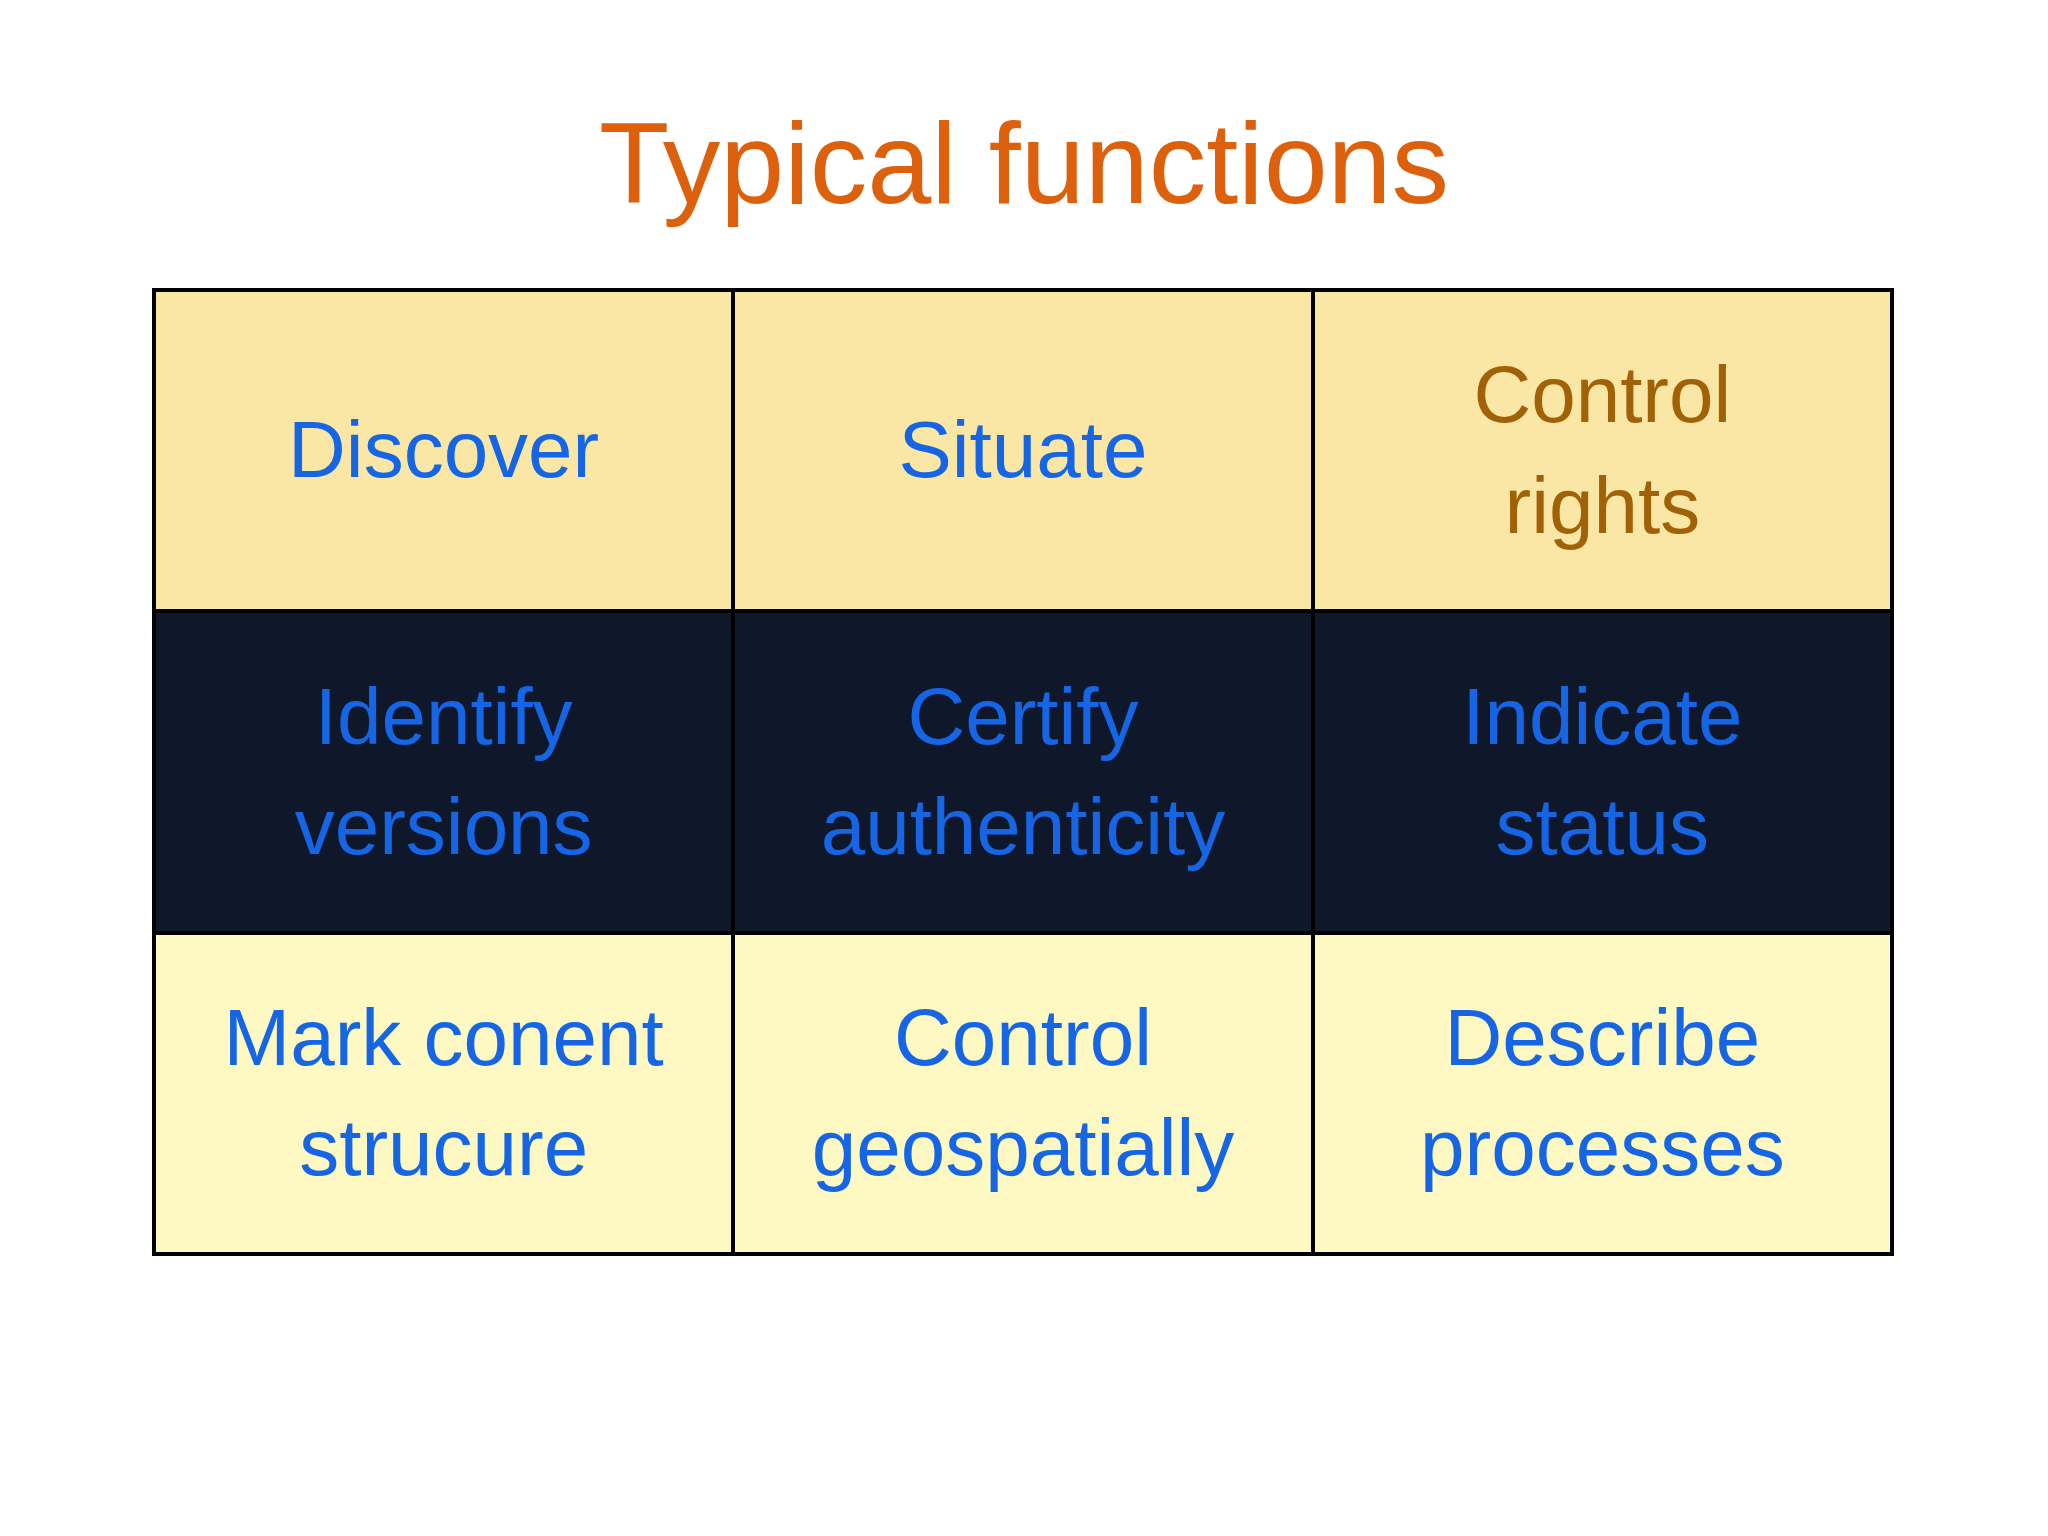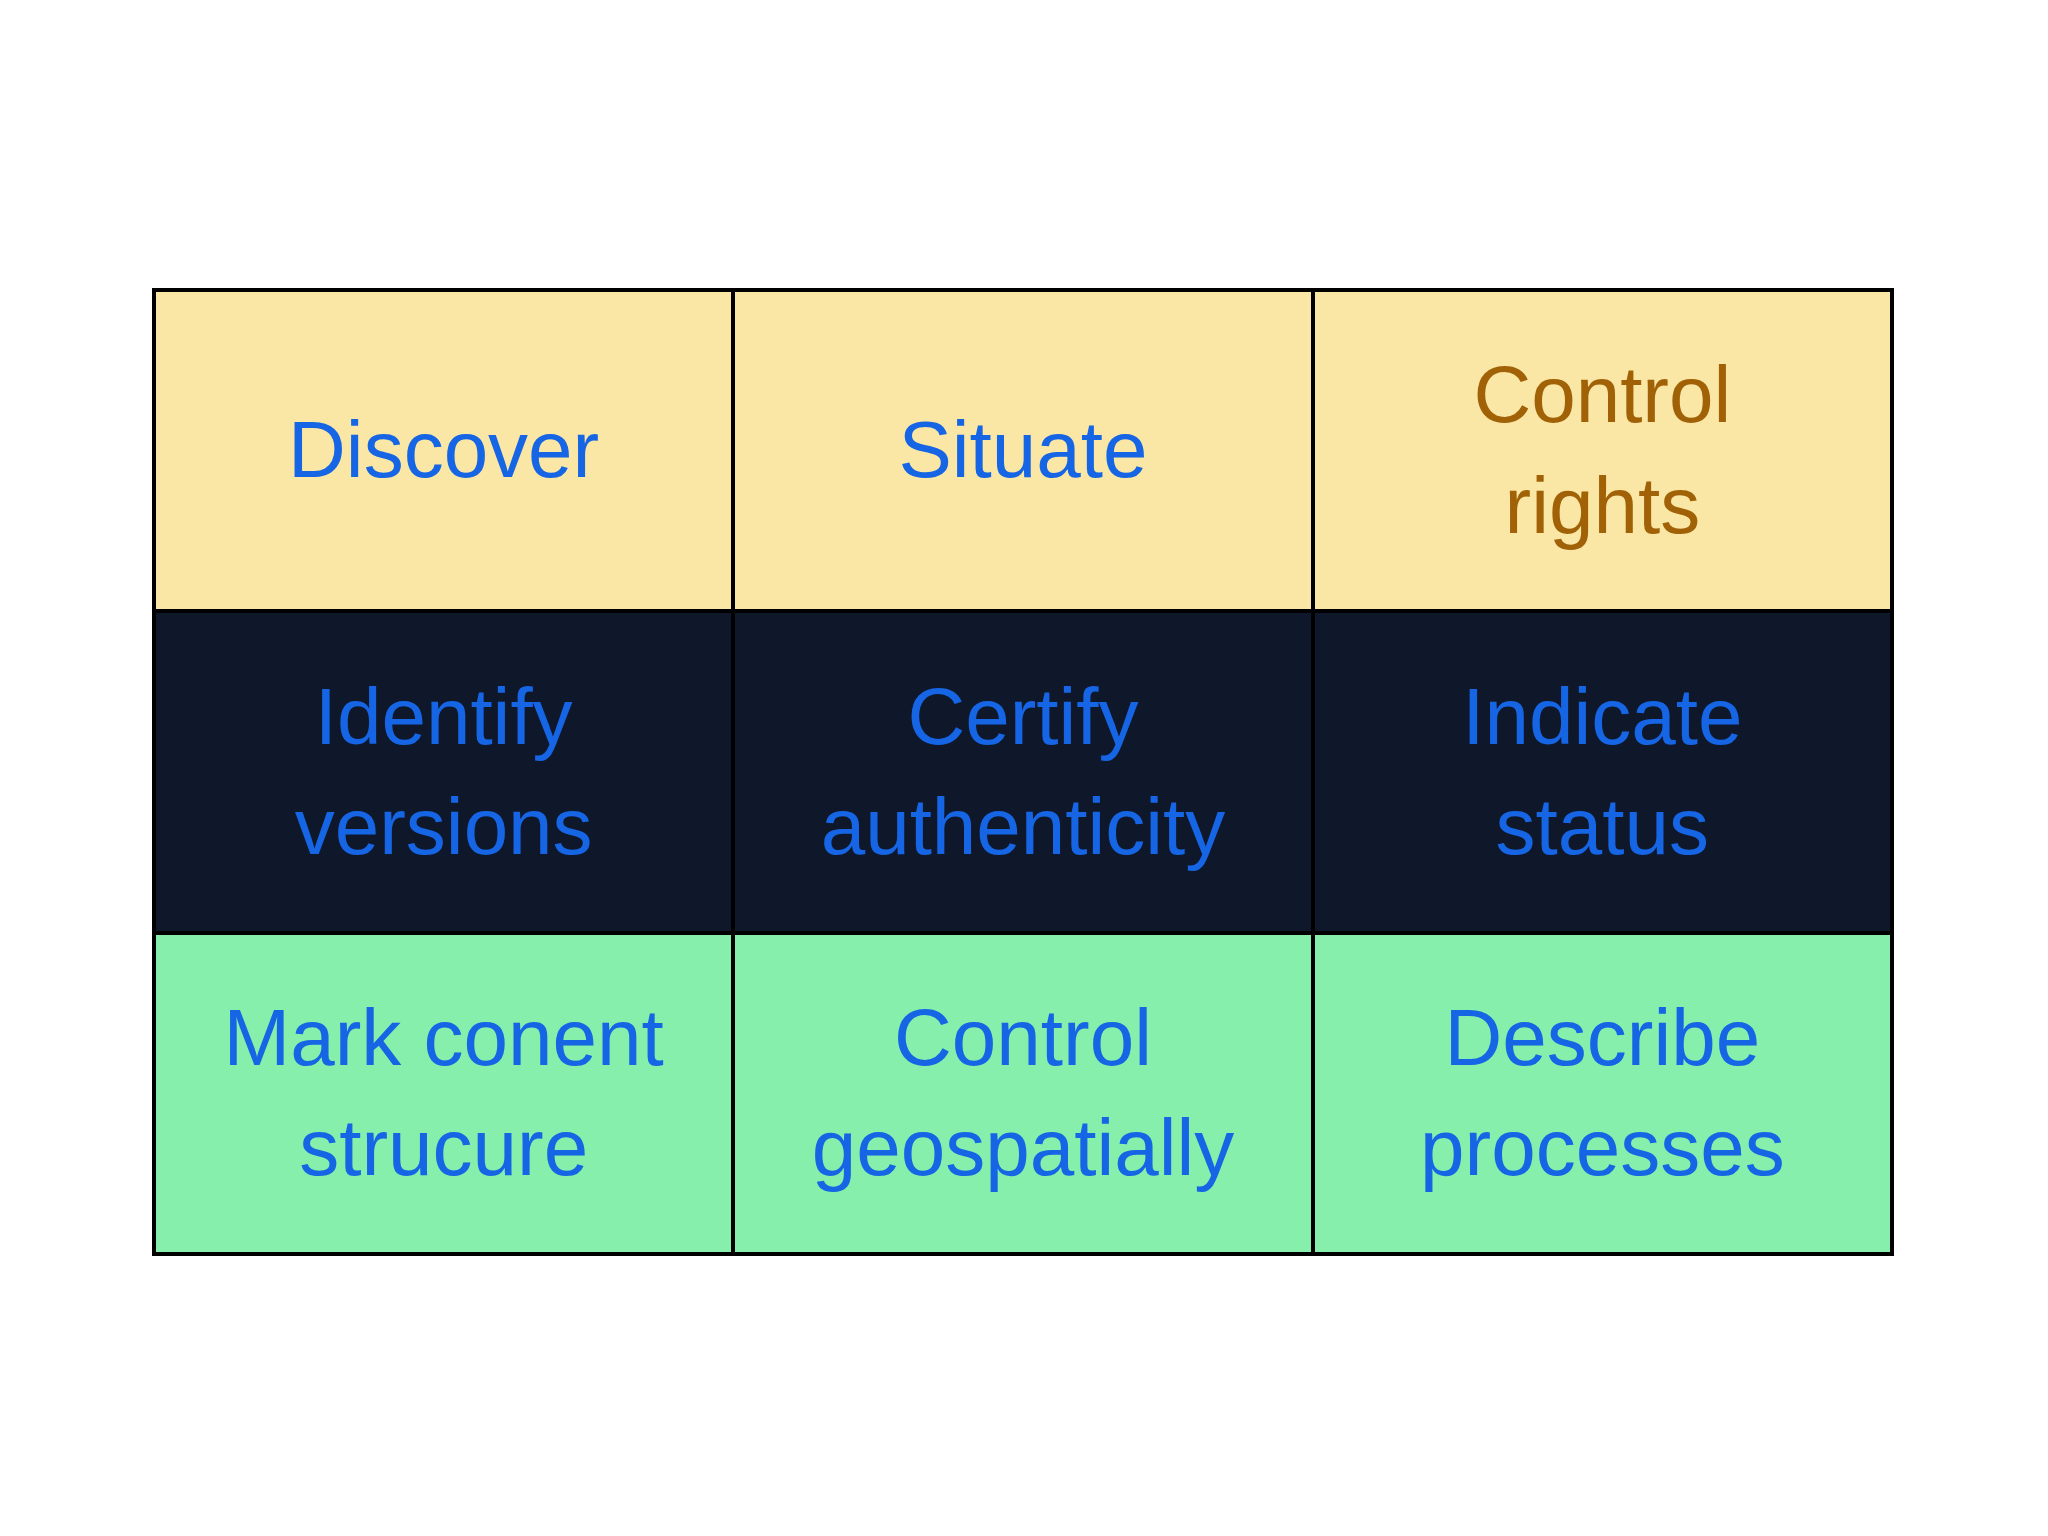--- a/index.html
+++ b/index.html
@@ -50,20 +50,21 @@
     font-size: 80px;
     line-height: 1.38;
     font-weight: 400;
   }
 </style>
 </head>
 <body>
 
 <div class="slide" style="background: rgb(255, 255, 255);">
 
+  <h1 class="title" style="color: rgb(221, 97, 13);">Typical functions</h1>
 
   <table class="grid">
     <tbody>
       <tr style="background: rgb(251, 231, 165);">
         <td style="border-color: rgb(0, 0, 0); color: rgb(21, 101, 229);">
           <span class="cell-text">Discover</span>
         </td>
         <td style="border-color: rgb(0, 0, 0); color: rgb(21, 101, 229);">
           <span class="cell-text">Situate</span>
         </td>
@@ -79,21 +80,21 @@
         </td>
         <td style="border-color: rgb(0, 0, 0); color: rgb(21, 101, 229);">
           <span class="cell-text">Certify
 authenticity</span>
         </td>
         <td style="border-color: rgb(0, 0, 0); color: rgb(21, 101, 229);">
           <span class="cell-text">Indicate
 status</span>
         </td>
       </tr>
-      <tr style="background: #86efac;">
+      <tr style="background: #fef9c3;">
         <td style="border-color: rgb(0, 0, 0); color: rgb(21, 101, 229);">
           <span class="cell-text">Mark conent
 strucure</span>
         </td>
         <td style="border-color: rgb(0, 0, 0); color: rgb(21, 101, 229);">
           <span class="cell-text">Control
 geospatially</span>
         </td>
         <td style="border-color: rgb(0, 0, 0); color: rgb(21, 101, 229);">
           <span class="cell-text">Describe

